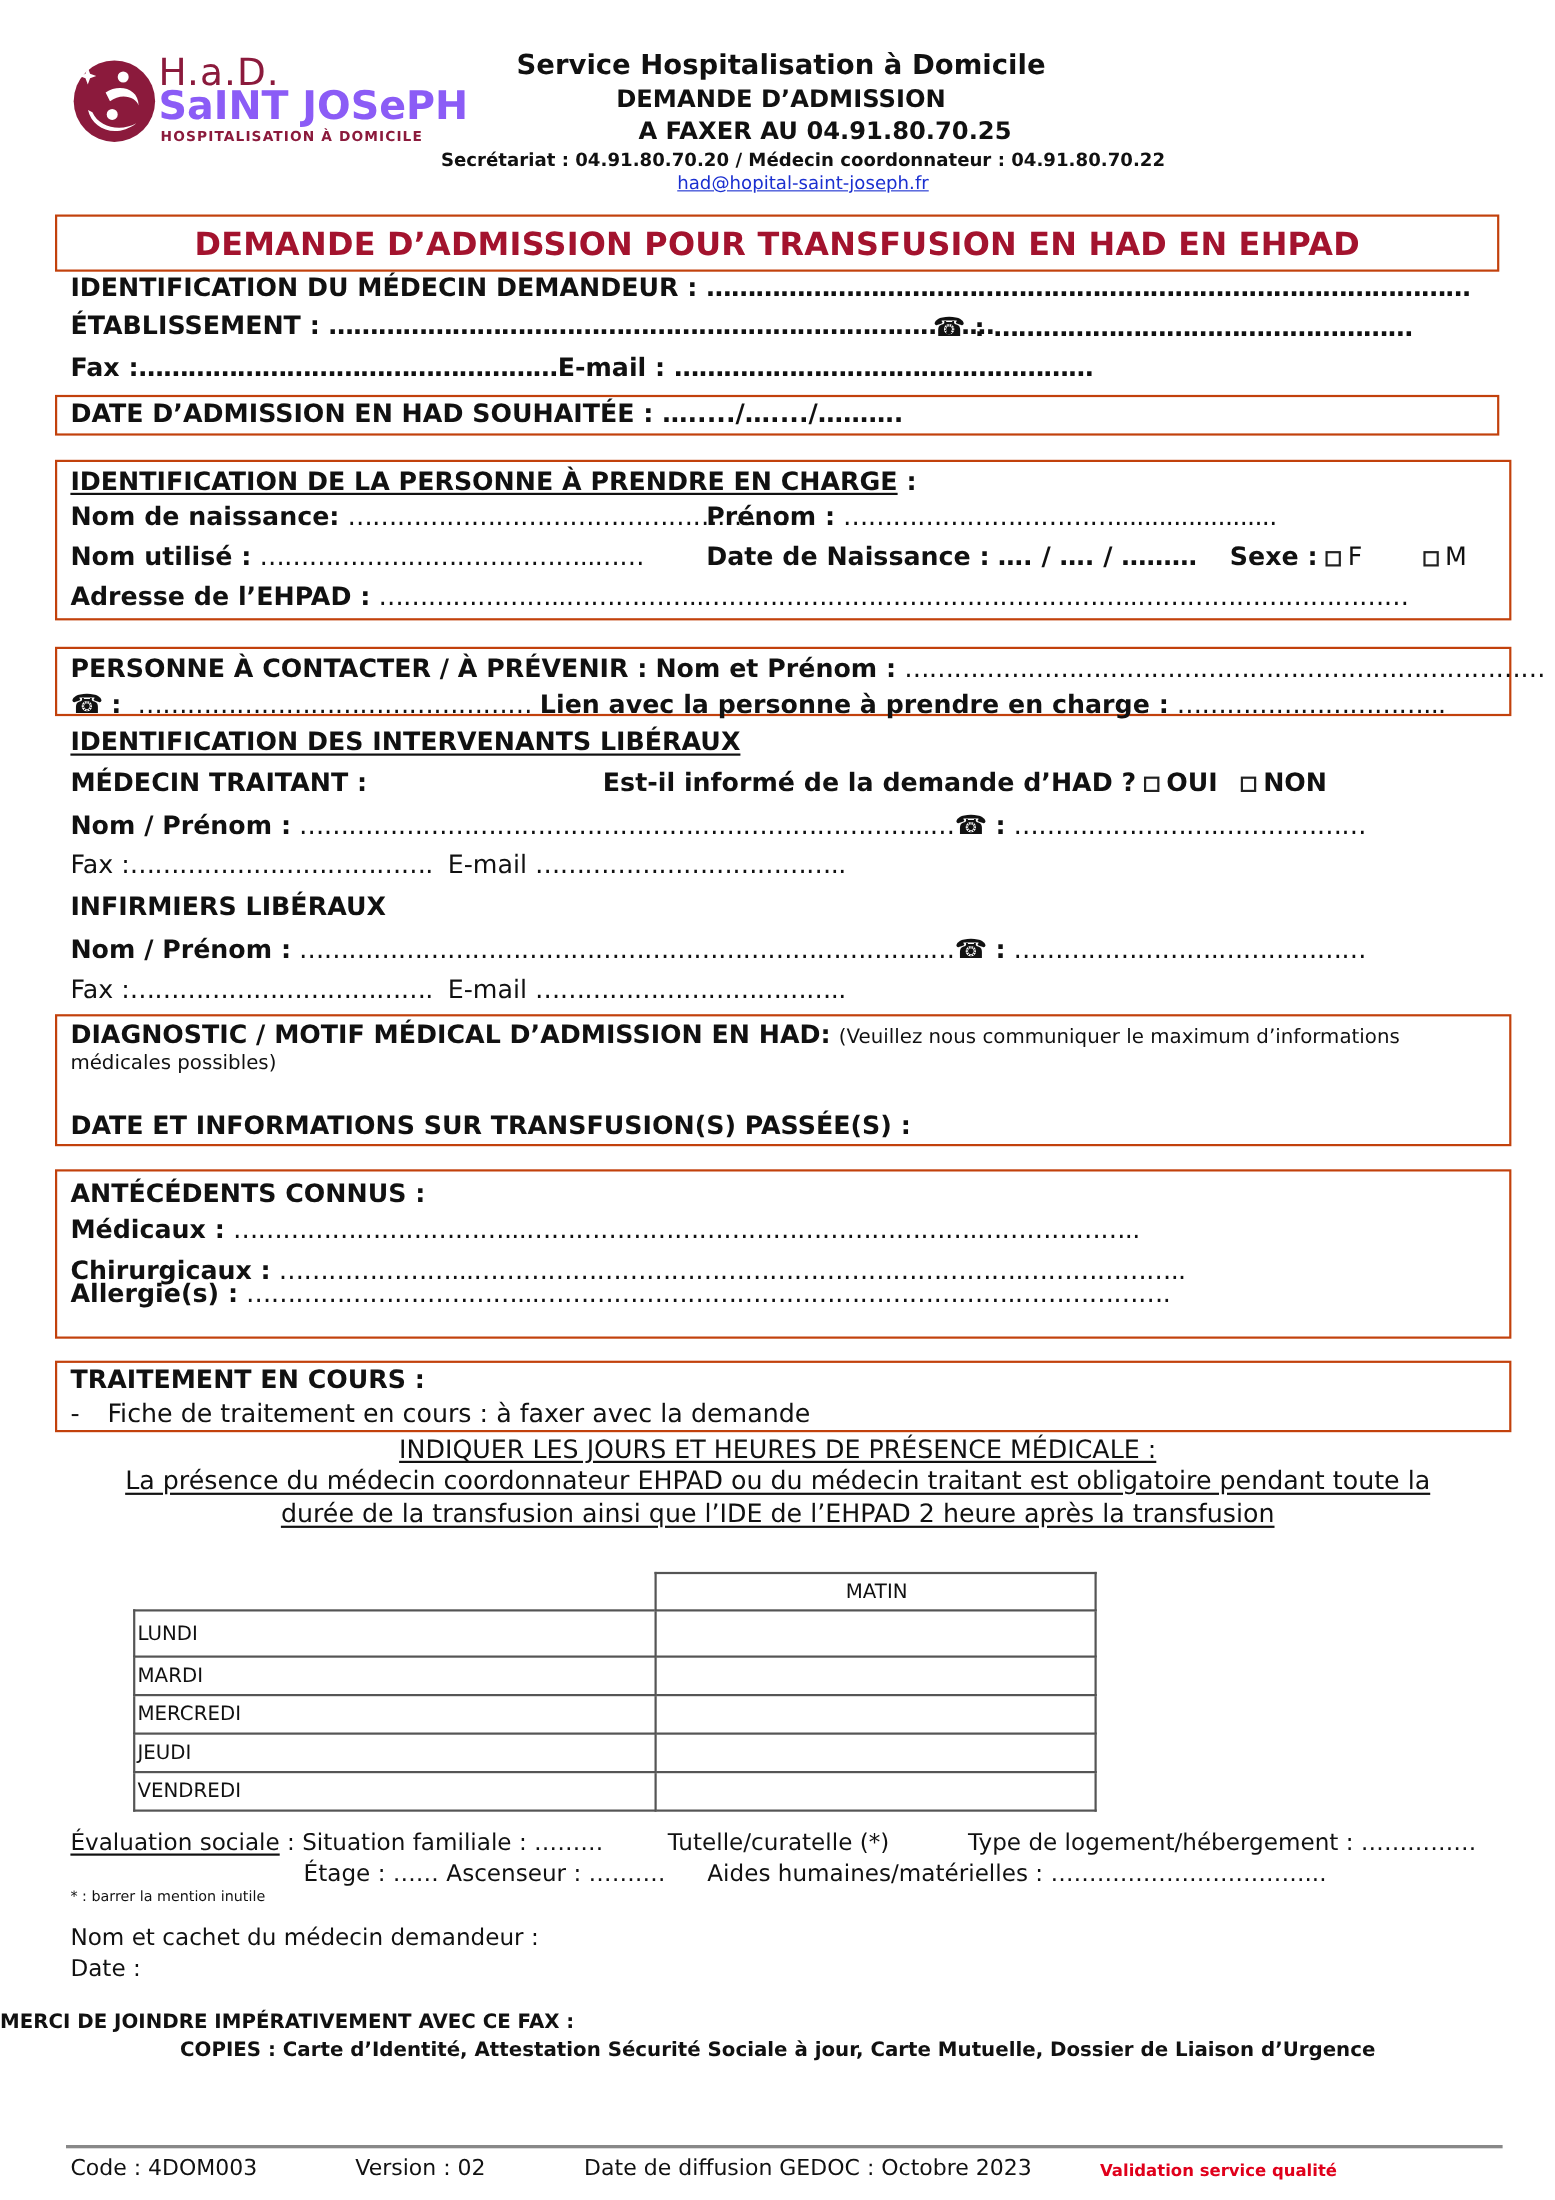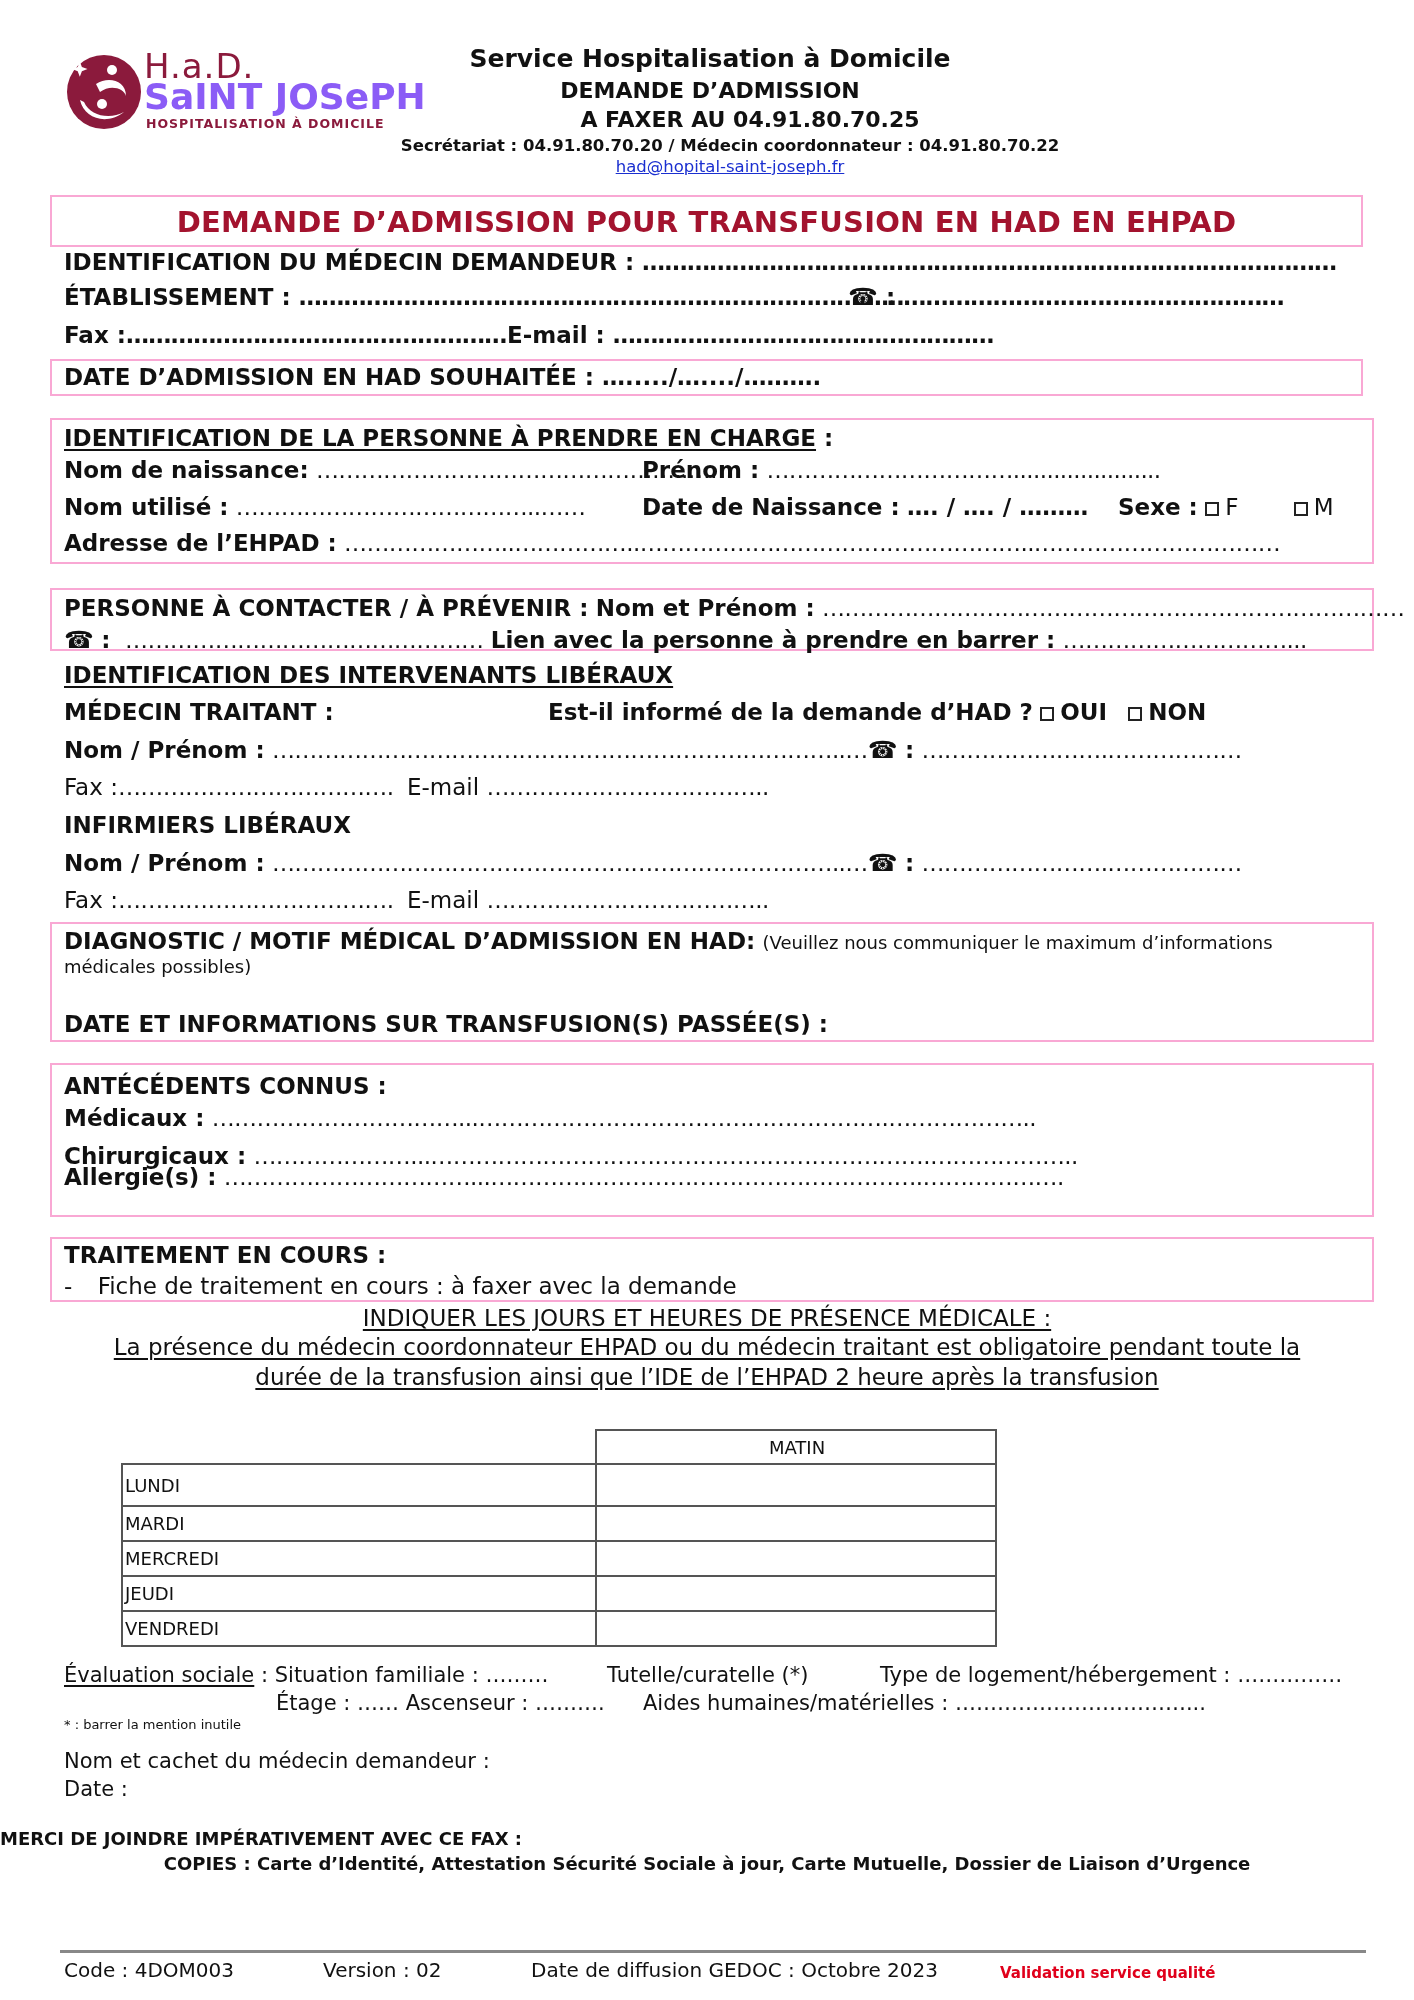--- a/index.html
+++ b/index.html
@@ -5,21 +5,21 @@
     html, body { margin: 0; padding: 0; background: #ffffff; }
     body {
       width: 1414px; height: 2000px; position: relative; overflow: hidden;
       font-family: "DejaVu Sans", "Liberation Sans", sans-serif;
       color: #111111;
     }
     .abs { position: absolute; }
     .b { font-weight: bold; }
     .i { }
     .u { text-decoration: underline; text-underline-offset: 3px; }
-    .box { position: absolute; border: 2px solid #f9a8d4; box-sizing: border-box; }
+    .box { position: absolute; border: 2px solid #c2410c; box-sizing: border-box; }
     .line { position: absolute; white-space: nowrap; font-size: 23px; line-height: 30px; }
     .cond { letter-spacing: -0.6px; }
     .chk {
       display: inline-block; width: 14px; height: 14px; border: 2px solid #222;
       vertical-align: -1px; margin-right: 6px; box-sizing: border-box;
     }
     .phone { font-size: 24px; }
     
     .logo { position: absolute; left: 66px; top: 52px; width: 350px; height: 80px; }
     .logo-text1 { position: absolute; left: 78px; top: -6px; font-size: 34px; color: #8b1a3c; font-family: "DejaVu Sans", sans-serif; letter-spacing: 1px; }
@@ -127,21 +127,21 @@
 <div class="box" style="left:50px;top:588px;width:1324px;height:63px;">
   <div class="line" style="left:12px;top:3px;">
     <span class="b">PERSONNE À CONTACTER / À PRÉVENIR :</span>
     <span class="b">Nom et Prénom :</span>
     <span class="cond">……………………………………………………………………</span>
   </div>
   <div class="line" style="left:12px;top:35px;">
     <span class="phone b">☎</span>
     <span class="b">:</span>&nbsp;
     <span class="cond">…………………………………………</span>
-    <span class="b">Lien avec la personne à prendre en barrer :</span>
+    <span class="b">Lien avec la personne à prendre en charge :</span>
     <span class="cond">…………………………...</span>
   </div>
 </div>
 
 <div class="line b u" style="left:64px;top:660px;">IDENTIFICATION DES INTERVENANTS LIBÉRAUX</div>
 
 <div class="line b" style="left:64px;top:697px;">MÉDECIN TRAITANT :</div>
 <div class="line" style="left:548px;top:697px;">
   <span class="b i">Est-il informé de la demande d’HAD ?</span>
   <span class="b"><span class="chk"></span><span>OUI</span></span>

